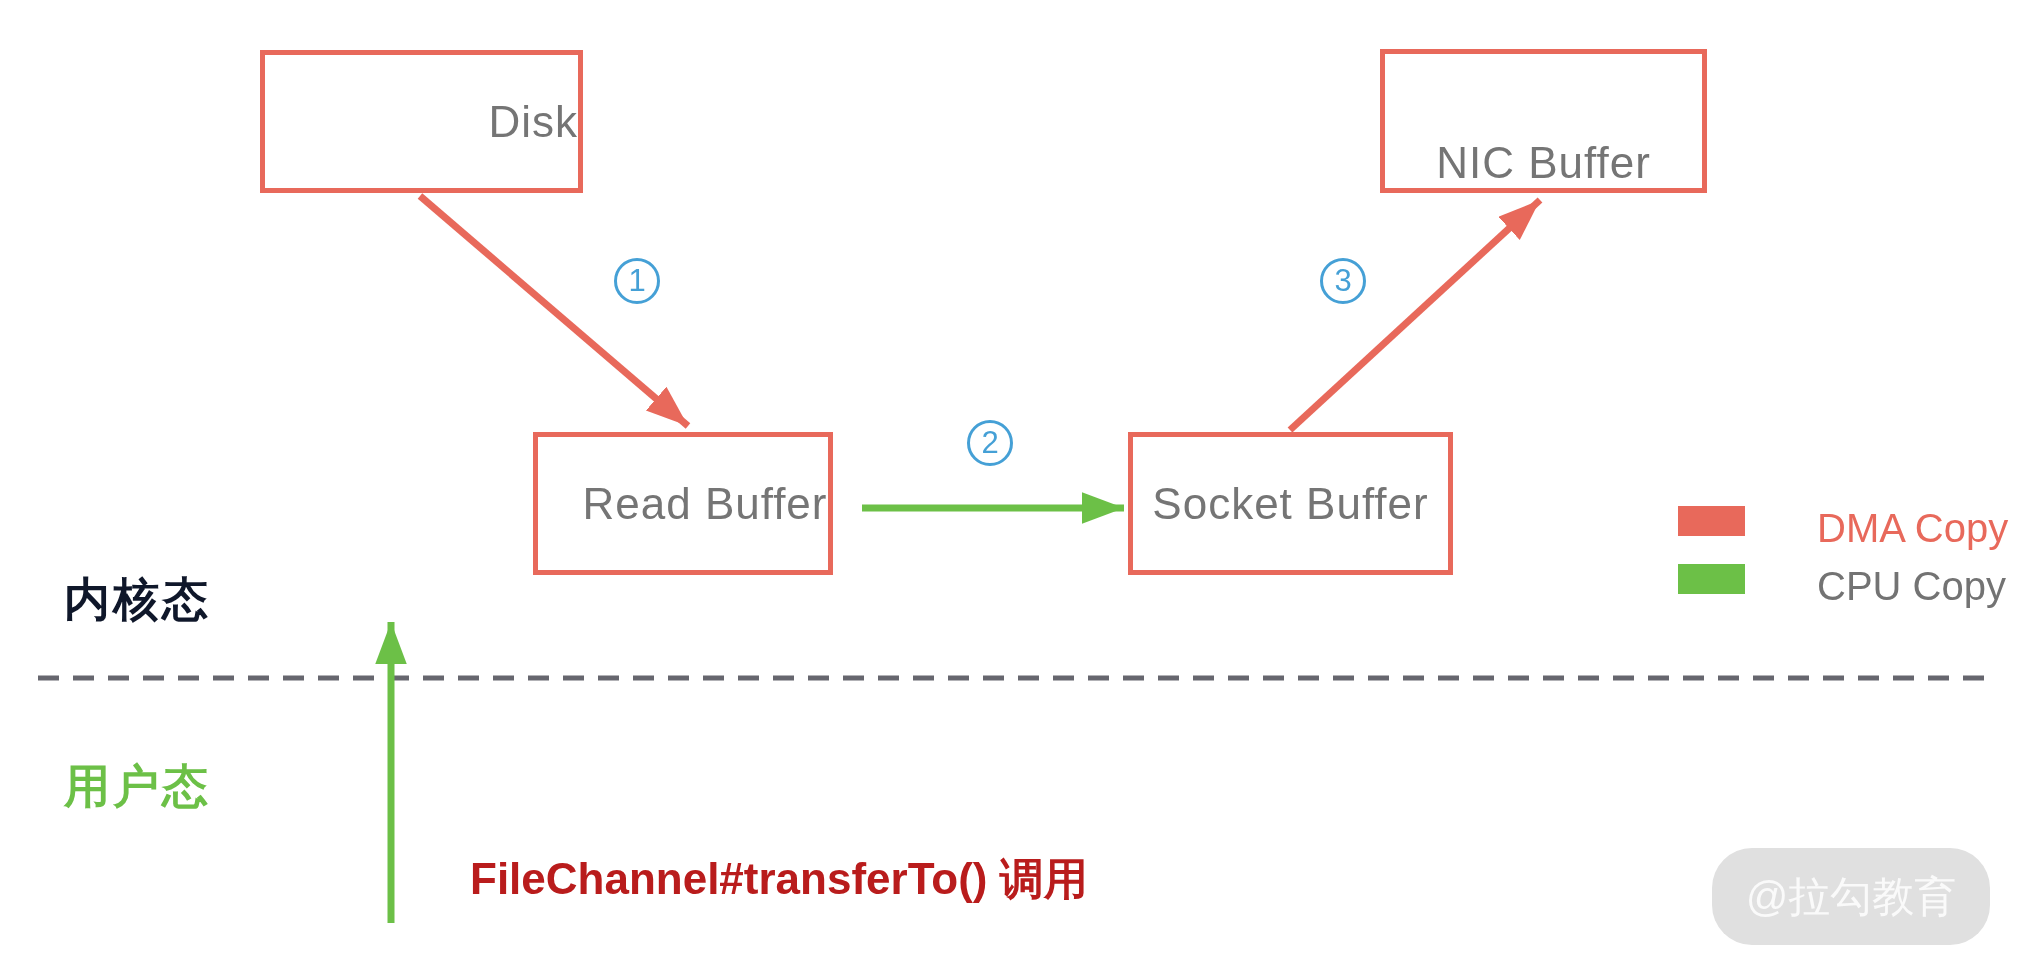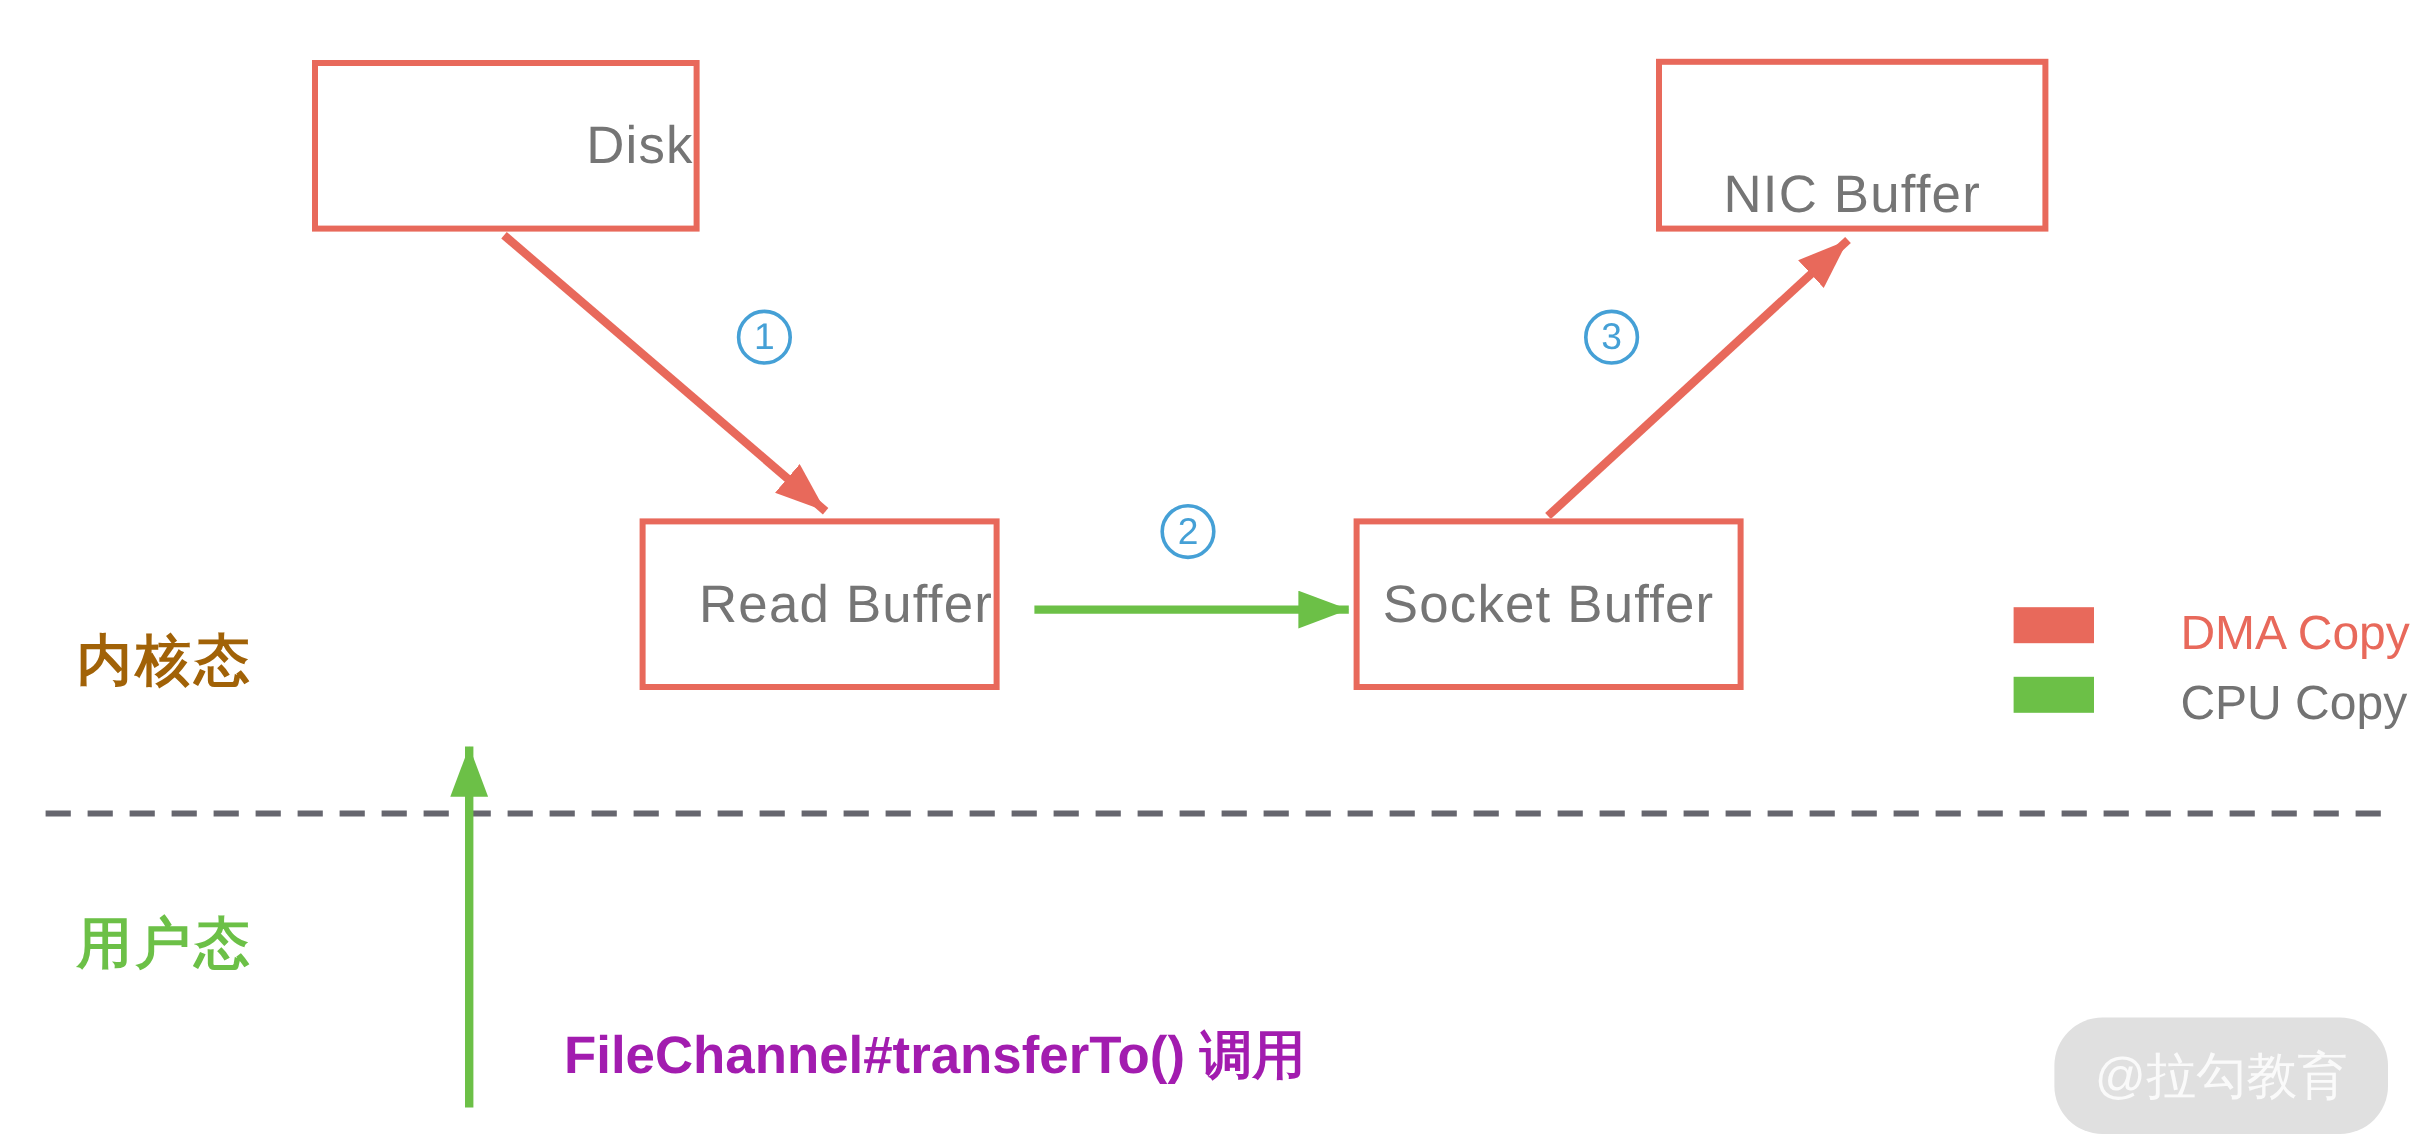--- a/index.html
+++ b/index.html
@@ -61,30 +61,30 @@
   .step-2 { left: 967px;  top: 420px; }
   .step-3 { left: 1320px; top: 258px; }
 
   .zone-label {
     position: absolute;
     font-size: 46px;
     font-weight: 700;
     letter-spacing: 3px;
     white-space: nowrap;
   }
-  .zone-kernel { left: 64px; top: 520px; color: #a16207; }
+  .zone-kernel { left: 64px; top: 569px; color: #0f172a; }
   .zone-user   { left: 64px; top: 756px; color: #6CC047; }
 
   .call-label {
     position: absolute;
     left: 470px;
     top: 850px;
     font-size: 44px;
     font-weight: 600;
-    color: #a21caf;
+    color: #b91c1c;
     white-space: nowrap;
   }
 
   .legend {
     position: absolute;
     left: 1678px;
     top: 506px;
   }
   .legend-row {
     display: flex;

